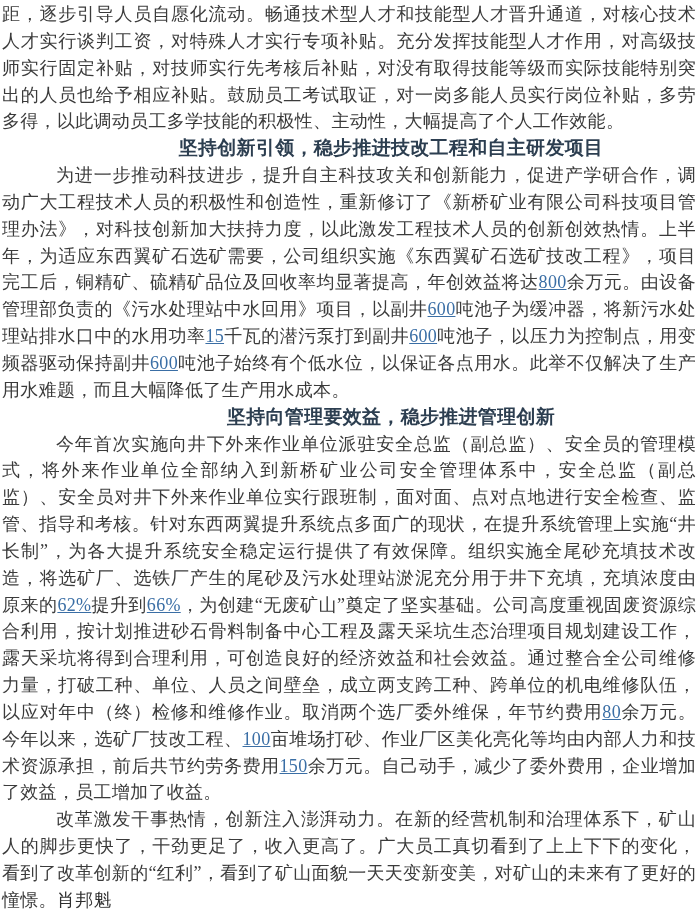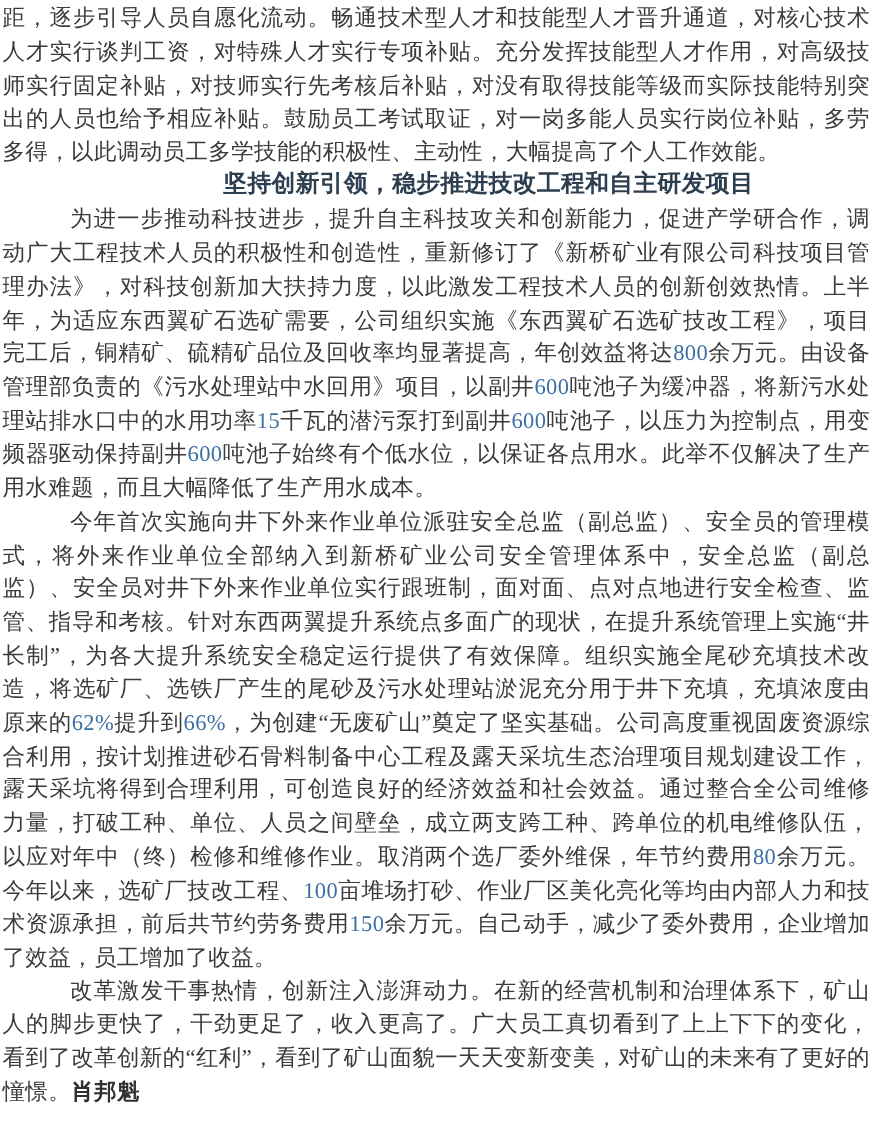--- a/index.html
+++ b/index.html
@@ -37,28 +37,30 @@
     padding-left: 84px;
     text-indent: 0;
     text-align: center;
     font-size: 19px;
     line-height: 26.85px;
     font-weight: bold;
     color: var(--heading-color, #2c3e50);
   }
   .hl {
     color: var(--number-color, #3a6ea5);
+    text-decoration: underline;
   }
   .bold {
-    font-weight: bold;
+    font-weight: normal;
     color: var(--author-color, #2f2f2f);
   }
 </style>
 </head>
 <body style="--body-color: #3b3b3b; --heading-color: #2c3e50; --number-color: #3a6ea5; --author-color: #2f2f2f; background: rgb(255, 255, 255);">
 
 <div class="doc">
     <p class="para no-indent"><span>距，逐步引导人员自愿化流动。畅通技术型人才和技能型人才晋升通道，对核心技术人才实行谈判工资，对特殊人才实行专项补贴。充分发挥技能型人才作用，对高级技师实行固定补贴，对技师实行先考核后补贴，对没有取得技能等级而实际技能特别突出的人员也给予相应补贴。鼓励员工考试取证，对一岗多能人员实行岗位补贴，多劳多得，以此调动员工多学技能的积极性、主动性，大幅提高了个人工作效能。</span></p>
     <h2 class="heading">坚持创新引领，稳步推进技改工程和自主研发项目</h2>
     <p class="para"><span>为进一步推动科技进步，提升自主科技攻关和创新能力，促进产学研合作，调动广大工程技术人员的积极性和创造性，重新修订了《新桥矿业有限公司科技项目管理办法》，对科技创新加大扶持力度，以此激发工程技术人员的创新创效热情。上半年，为适应东西翼矿石选矿需要，公司组织实施《东西翼矿石选矿技改工程》，项目完工后，铜精矿、硫精矿品位及回收率均显著提高，年创效益将达</span><span class="hl">800</span><span>余万元。由设备管理部负责的《污水处理站中水回用》项目，以副井</span><span class="hl">600</span><span>吨池子为缓冲器，将新污水处理站排水口中的水用功率</span><span class="hl">15</span><span>千瓦的潜污泵打到副井</span><span class="hl">600</span><span>吨池子，以压力为控制点，用变频器驱动保持副井</span><span class="hl">600</span><span>吨池子始终有个低水位，以保证各点用水。此举不仅解决了生产用水难题，而且大幅降低了生产用水成本。</span></p>
+    <h2 class="heading">坚持向管理要效益，稳步推进管理创新</h2>
     <p class="para"><span>今年首次实施向井下外来作业单位派驻安全总监（副总监）、安全员的管理模式，将外来作业单位全部纳入到新桥矿业公司安全管理体系中，安全总监（副总监）、安全员对井下外来作业单位实行跟班制，面对面、点对点地进行安全检查、监管、指导和考核。针对东西两翼提升系统点多面广的现状，在提升系统管理上实施“井长制”，为各大提升系统安全稳定运行提供了有效保障。组织实施全尾砂充填技术改造，将选矿厂、选铁厂产生的尾砂及污水处理站淤泥充分用于井下充填，充填浓度由原来的</span><span class="hl">62%</span><span>提升到</span><span class="hl">66%</span><span>，为创建“无废矿山”奠定了坚实基础。公司高度重视固废资源综合利用，按计划推进砂石骨料制备中心工程及露天采坑生态治理项目规划建设工作，露天采坑将得到合理利用，可创造良好的经济效益和社会效益。通过整合全公司维修力量，打破工种、单位、人员之间壁垒，成立两支跨工种、跨单位的机电维修队伍，以应对年中（终）检修和维修作业。取消两个选厂委外维保，年节约费用</span><span class="hl">80</span><span>余万元。今年以来，选矿厂技改工程、</span><span class="hl">100</span><span>亩堆场打砂、作业厂区美化亮化等均由内部人力和技术资源承担，前后共节约劳务费用</span><span class="hl">150</span><span>余万元。自己动手，减少了委外费用，企业增加了效益，员工增加了收益。</span></p>
     <p class="para"><span>改革激发干事热情，创新注入澎湃动力。在新的经营机制和治理体系下，矿山人的脚步更快了，干劲更足了，收入更高了。广大员工真切看到了上上下下的变化，看到了改革创新的“红利”，看到了矿山面貌一天天变新变美，对矿山的未来有了更好的憧憬。</span><span class="bold">肖邦魁</span></p>
   </div>
 
 </body></html>

